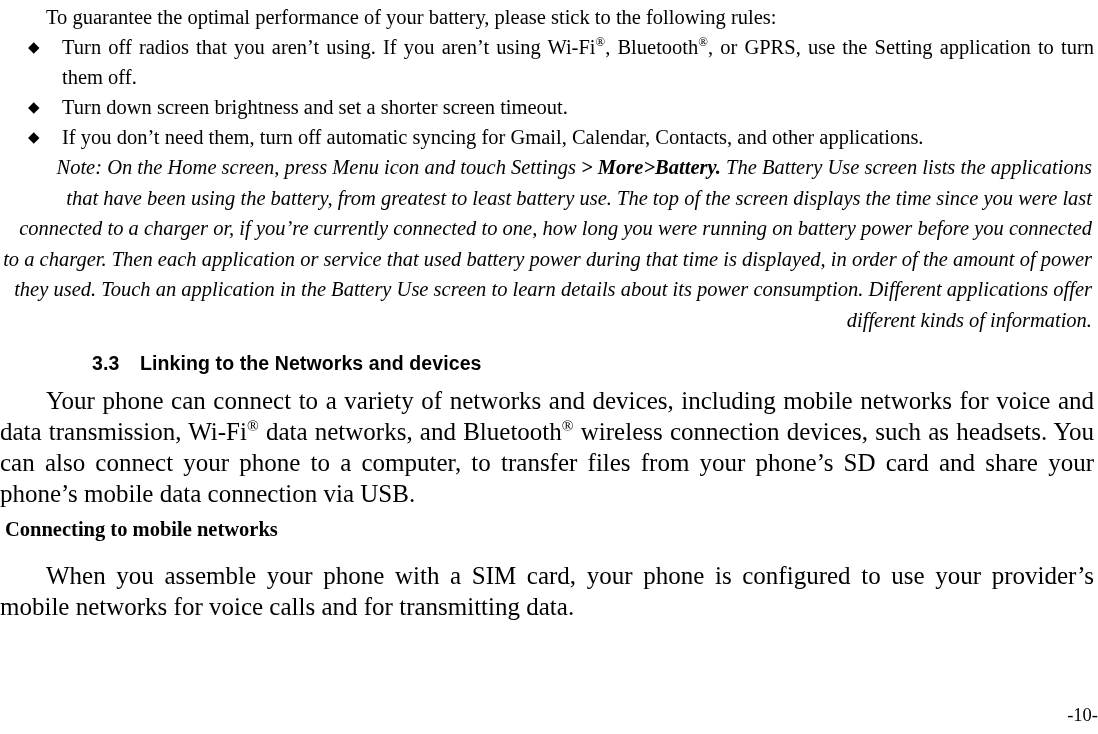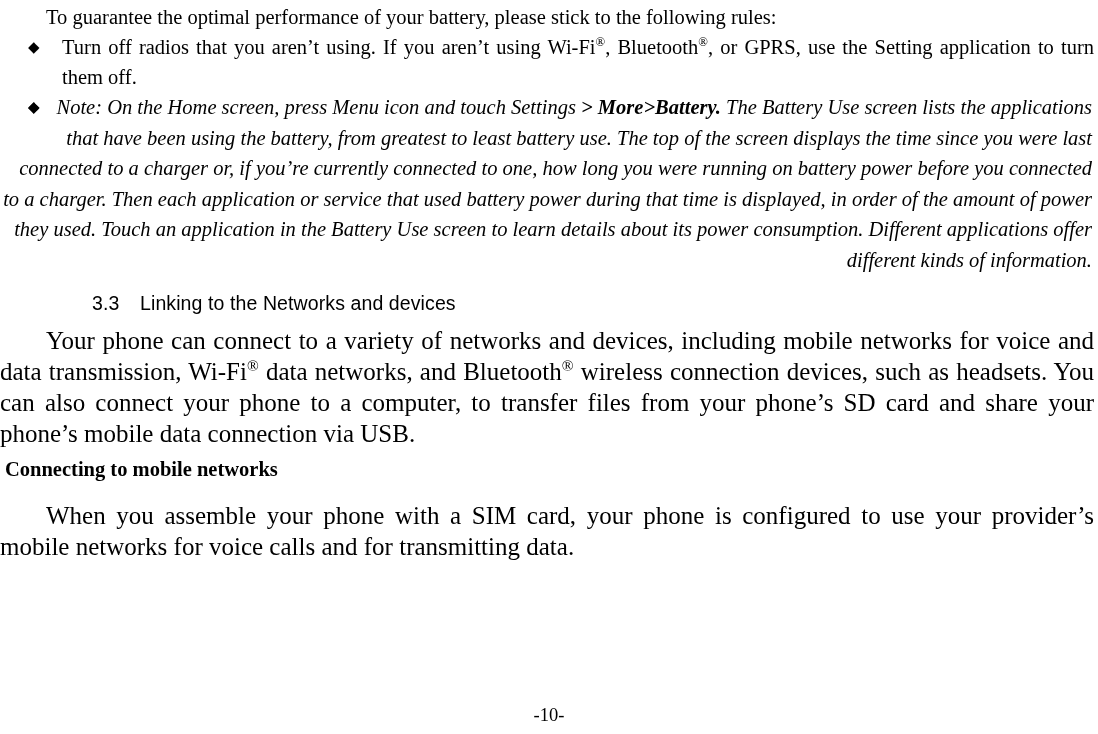--- a/index.html
+++ b/index.html
@@ -60,21 +60,21 @@
   .note-block .indent {
     display: inline-block;
     width: 46px;
   }
   .note-block b, .note-block .bold {
     font-weight: bold;
   }
   h2.section-heading {
     font-family: "Liberation Sans", sans-serif;
     font-size: 19.5px;
-    font-weight: normal;
+    font-weight: bold;
     margin: 17px 0 0 0;
     padding: 0 0 0 92px;
     letter-spacing: 0.1px;
   }
   h2.section-heading .num {
     display: inline-block;
     width: 48px;
   }
   p.body-para {
     font-size: 25px;
@@ -95,41 +95,43 @@
   sup {
     font-size: 0.62em;
     vertical-align: super;
     line-height: 0;
   }
   .footer {
     position: absolute;
     left: 0;
     right: 0;
     bottom: 8px;
-    text-align: center;
+    text-align: right;
     font-size: 18.5px;
   }
 </style>
 </head>
 <body>
 
 <div class="page">
 
   <div class="intro-line">To guarantee the optimal performance of your battery, please stick to the following rules:</div>
 
   <ul class="bullets">
     <li>
       <span class="bullet-mark">◆</span>
       <span>Turn off radios that you aren’t using. If you aren’t using Wi-Fi</span><sup>®</sup><span>, Bluetooth</span><sup>®</sup><span>, or GPRS, use the Setting application to turn them off.</span>
     </li>
     <li>
       <span class="bullet-mark">◆</span>
+      <span>Turn down screen brightness and set a shorter screen timeout.</span>
     </li>
     <li>
       <span class="bullet-mark">◆</span>
+      <span>If you don’t need them, turn off automatic syncing for Gmail, Calendar, Contacts, and other applications.</span>
     </li>
   </ul>
 
   <div class="note-block"><span class="indent"></span><span>Note: On the Home screen, press Menu icon and touch Settings </span><span class="bold">&gt;</span><span> </span><span class="bold">More&gt;Battery.</span><span> The Battery Use screen lists the applications that have been using the battery, from greatest to least battery use. The top of the screen displays the time since you were last connected to a charger or, if you’re currently connected to one, how long you were running on battery power before you connected to a charger. Then each application or service that used battery power during that time is displayed, in order of the amount of power they used. Touch an application in the Battery Use screen to learn details about its power consumption. Different applications offer different kinds of information.</span></div>
 
   <h2 class="section-heading"><span class="num">3.3</span><span>Linking to the Networks and devices</span></h2>
 
   <p class="body-para"><span>Your phone can connect to a variety of networks and devices, including mobile networks for voice and data transmission, Wi-Fi</span><sup>®</sup><span> data networks, and Bluetooth</span><sup>®</sup><span> wireless connection devices, such as headsets. You can also connect your phone to a computer, to transfer files from your phone’s SD card and share your phone’s mobile data connection via USB.</span></p>
 
   <div class="subhead">Connecting to mobile networks</div>

